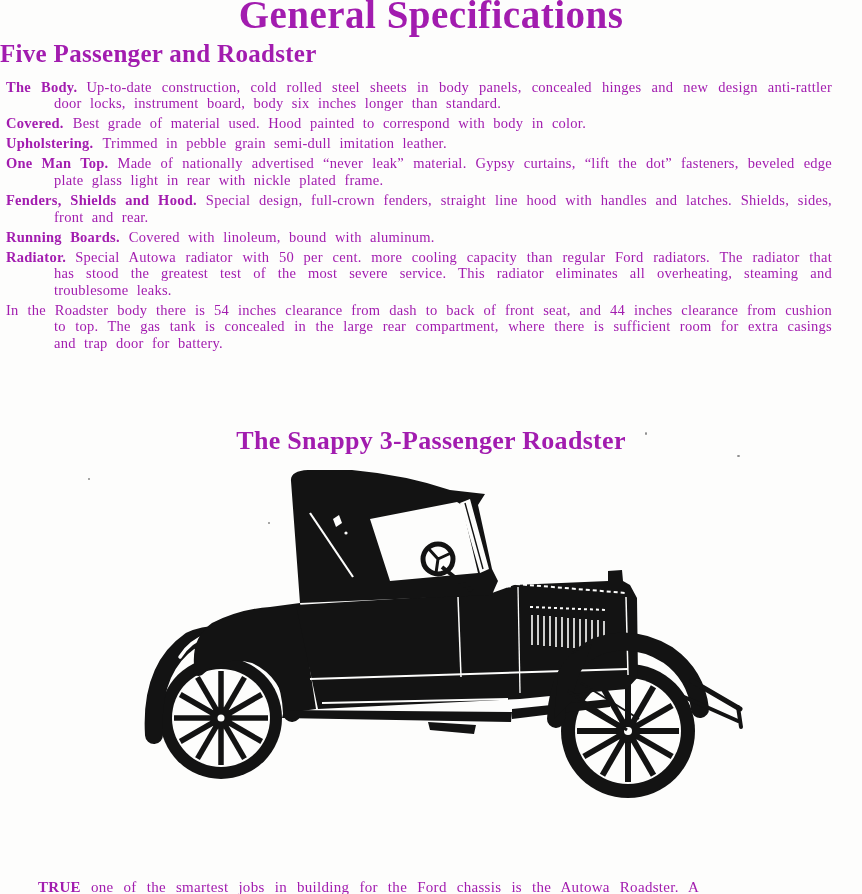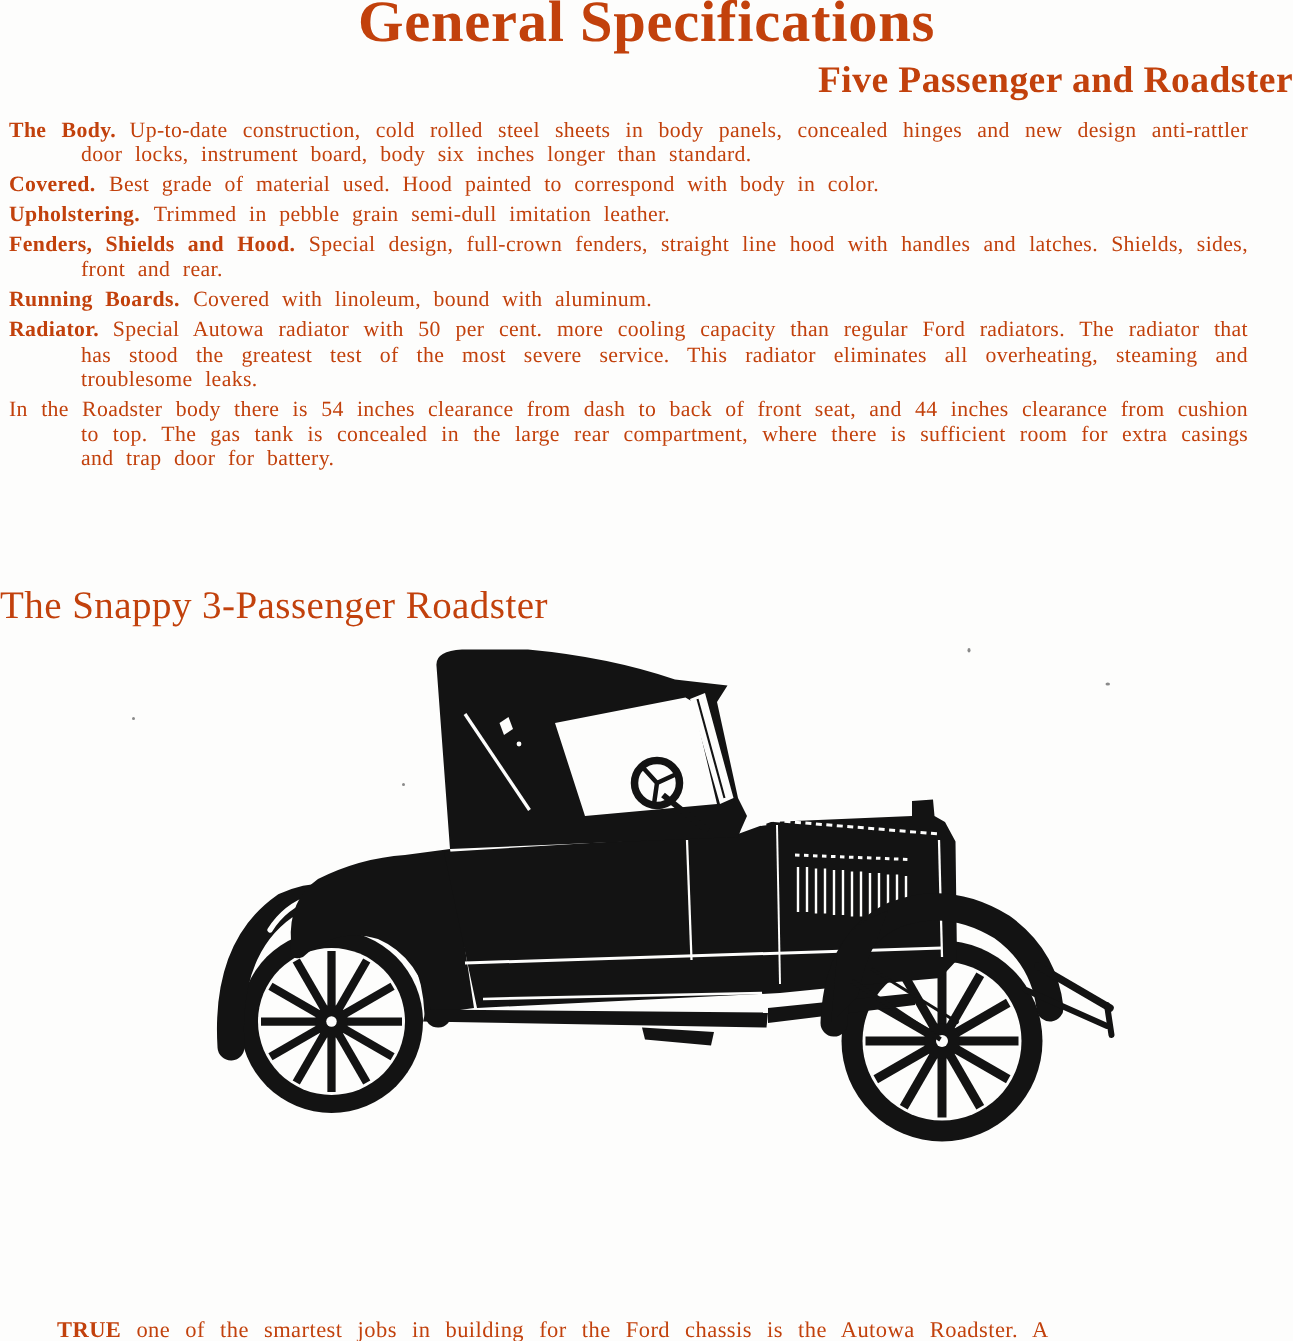--- a/index.html
+++ b/index.html
@@ -2,34 +2,34 @@
 <html><head>
 <meta charset="utf-8">
 <style>
   html,body{margin:0;padding:0;background:#e8e8e8;}
   .page{
     position:relative;
     width:862px;height:894px;
     background:#fdfdfc;
     overflow:hidden;
     font-family:"Liberation Serif", serif;
-    color:#c2410c;
+    color:#a21caf;
     margin:0 auto;
   }
   .title{
     margin:-6px 0 0 0;
     text-align:center;
     font-size:39px;
     font-weight:bold;
     letter-spacing:0.5px;
     line-height:1.1;
   }
   .subtitle{
     margin:3px 0 0 0;
-    text-align:right;
+    text-align:left;
     font-size:25px;
     font-weight:bold;
     letter-spacing:0.3px;
   }
   .specs{
     margin-top:11px;
     padding:0 30px 0 6px;
     font-size:14.5px;
     line-height:16.6px;
     letter-spacing:0.25px;
@@ -38,22 +38,23 @@
   }
   .spec{
     margin:0 0 3.4px 0;
     padding-left:48px;
     text-indent:-48px;
   }
   .spec b{margin-right:9px;margin-top:24px;}
   .spec b:empty{margin-right:0;}
   .section-heading{
     margin:74px 0 0 0;
+    text-align:center;
     font-size:26px;
-    font-weight:normal;
+    font-weight:bold;
     letter-spacing:0.3px;
   }
   .car{display:block;margin:13px 0 0 140px;}
   .footer-frag{
     position:absolute;
     top:879px;left:38px;width:810px;
     font-size:15px;
     letter-spacing:0.3px;
     word-spacing:6px;
     white-space:nowrap;
@@ -66,20 +67,21 @@
 
 <div class="page">
 
   <h1 class="title">General Specifications</h1>
   <h2 class="subtitle">Five Passenger and Roadster</h2>
 
   <div class="specs">
     <p class="spec"><b>The Body.</b><span>Up-to-date construction, cold rolled steel sheets in body panels, concealed hinges and new design anti-rattler door locks, instrument board, body six inches longer than standard.</span></p>
     <p class="spec"><b>Covered.</b><span>Best grade of material used.  Hood painted to correspond with body in color.</span></p>
     <p class="spec"><b>Upholstering.</b><span>Trimmed in pebble grain semi-dull imitation leather.</span></p>
+    <p class="spec"><b>One Man Top.</b><span>Made of nationally advertised “never leak” material.  Gypsy curtains, “lift the dot” fasteners, beveled edge plate glass light in rear with nickle plated frame.</span></p>
     <p class="spec"><b>Fenders, Shields and Hood.</b><span>Special design, full-crown fenders, straight line hood with handles and latches.  Shields, sides, front and rear.</span></p>
     <p class="spec"><b>Running Boards.</b><span>Covered with linoleum, bound with aluminum.</span></p>
     <p class="spec"><b>Radiator.</b><span>Special Autowa radiator with 50 per cent. more cooling capacity than regular Ford radiators.  The radiator that has stood the greatest test of the most severe service.  This radiator eliminates all overheating, steaming and troublesome leaks.</span></p>
     <p class="spec"><b></b><span>In the Roadster body there is 54 inches clearance from dash to back of front seat, and 44 inches clearance from cushion to top.  The gas tank is concealed in the large rear compartment, where there is sufficient room for extra casings and trap door for battery.</span></p>
   </div>
 
   <h3 class="section-heading">The Snappy 3-Passenger Roadster</h3>
 
   <svg class="car" width="610" height="330" viewBox="0 0 610 330" role="img" aria-label="Side view engraving of a black 3-passenger roadster automobile facing right">
 

